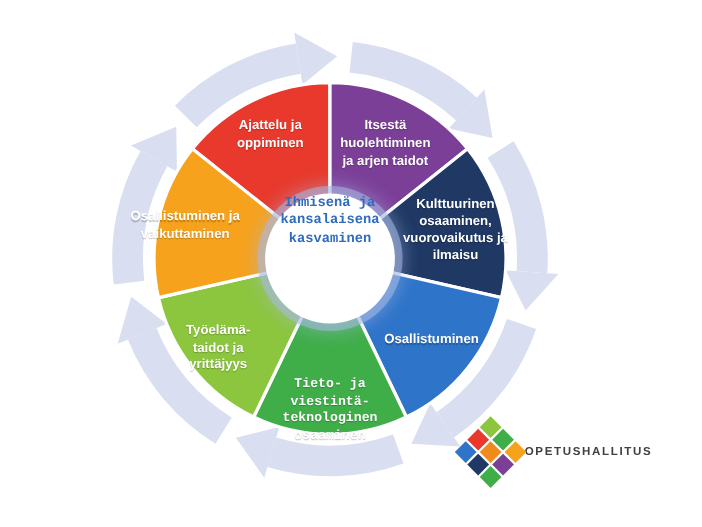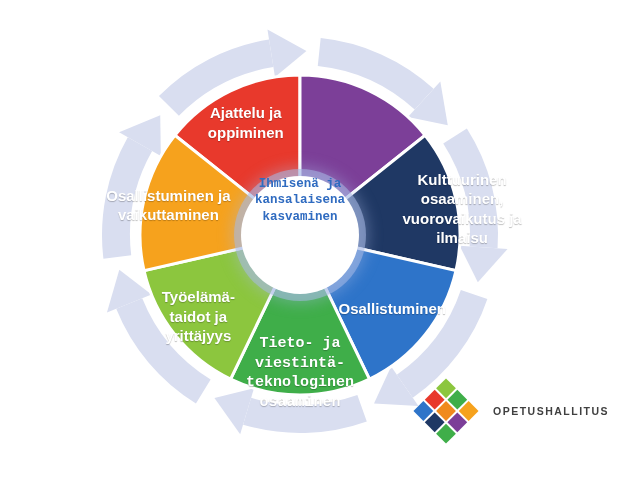--- a/index.html
+++ b/index.html
@@ -9,21 +9,21 @@
     background:#ffffff;
     overflow:hidden;
     font-family:"Liberation Sans",sans-serif;
   }
   #wheel-svg{position:absolute;left:0;top:0;}
   .seg-label{
     position:absolute;
     transform:translate(-50%,-50%);
     color:#ffffff;
     font-weight:bold;
-    font-size:15px;
+    font-size:12px;
     line-height:1.3;
     text-align:center;
     white-space:pre-line;
     text-shadow:0 1px 1px rgba(0,0,0,0.25);
     pointer-events:none;
   }
   .center-circle{
     position:absolute;
     left:300px;top:235px;
     width:118px;height:118px;
@@ -37,21 +37,21 @@
     color:#2f6bc0;
     font-weight:bold;
     font-size:12.5px;
     line-height:1.3;
     text-align:center;
     white-space:pre-line;
   }
   .logo{
     position:absolute;
     left:415px;top:380px;
-    display:flex;align-items:center;gap:16px;
+    display:flex;align-items:center;gap:0;
   }
   .logo-diamond{
     width:46px;height:46px;
     transform:rotate(45deg);
     display:grid;
     grid-template-columns:repeat(3,1fr);
     grid-template-rows:repeat(3,1fr);
     gap:2px;
     margin:8px;
   }
@@ -87,21 +87,24 @@
       <path d="M 300 235 L 299.9960106759958 75.00000004973347 A 160 160 0 0 1 425.0905498531687 135.23851275451074 Z" fill="#7c3f98" stroke="#ffffff" stroke-width="3"></path>
       <path d="M 300 235 L 425.0905498531687 135.23851275451074 A 160 160 0 0 1 455.9893536087085 270.5994601186212 Z" fill="#1f3864" stroke="#ffffff" stroke-width="3"></path>
       <path d="M 300 235 L 455.9893536087085 270.59946011862115 A 160 160 0 0 1 369.42499249396246 379.15328791676325 Z" fill="#2e74c9" stroke="#ffffff" stroke-width="3"></path>
       <path d="M 300 235 L 369.42499249396246 379.1532879167633 A 160 160 0 0 1 230.5821960195009 379.15674972239424 Z" fill="#3fae49" stroke="#ffffff" stroke-width="3"></path>
       <path d="M 300 235 L 230.5821960195009 379.15674972239424 A 160 160 0 0 1 144.012421807498 270.60723872526586 Z" fill="#8cc63e" stroke="#ffffff" stroke-width="3"></path>
       <path d="M 300 235 L 144.01242180749804 270.60723872526603 A 160 160 0 0 1 174.90447554116548 135.24475071271118 Z" fill="#f6a21d" stroke="#ffffff" stroke-width="3"></path>
     </svg>
 
   <div class="seg-label" style="left: 245.762px; top: 122.38px;">Ajattelu ja
 oppiminen</div>
-    <div class="seg-label" style="left: 414.066px; top: 208.962px; margin-left: 48px;">Kulttuurinen
+    <div class="seg-label" style="left: 350.328px; top: 130.486px;">Itsestä
+huolehtiminen
+ja arjen taidot</div>
+    <div class="seg-label" style="left: 414.066px; top: 208.962px;">Kulttuurinen
 osaaminen,
 vuorovaikutus ja
 ilmaisu</div>
     <div class="seg-label" style="left: 392.258px; top: 308.569px;">Osallistuminen</div>
     <div class="seg-label" style="left: 300.003px; top: 373px; font-family: Liberation Mono, monospace;">Tieto- ja
 viestintä-
 teknologinen
 osaaminen</div>
     <div class="seg-label" style="left: 168.384px; top: 204.963px;">Osallistuminen ja
 vaikuttaminen</div>

